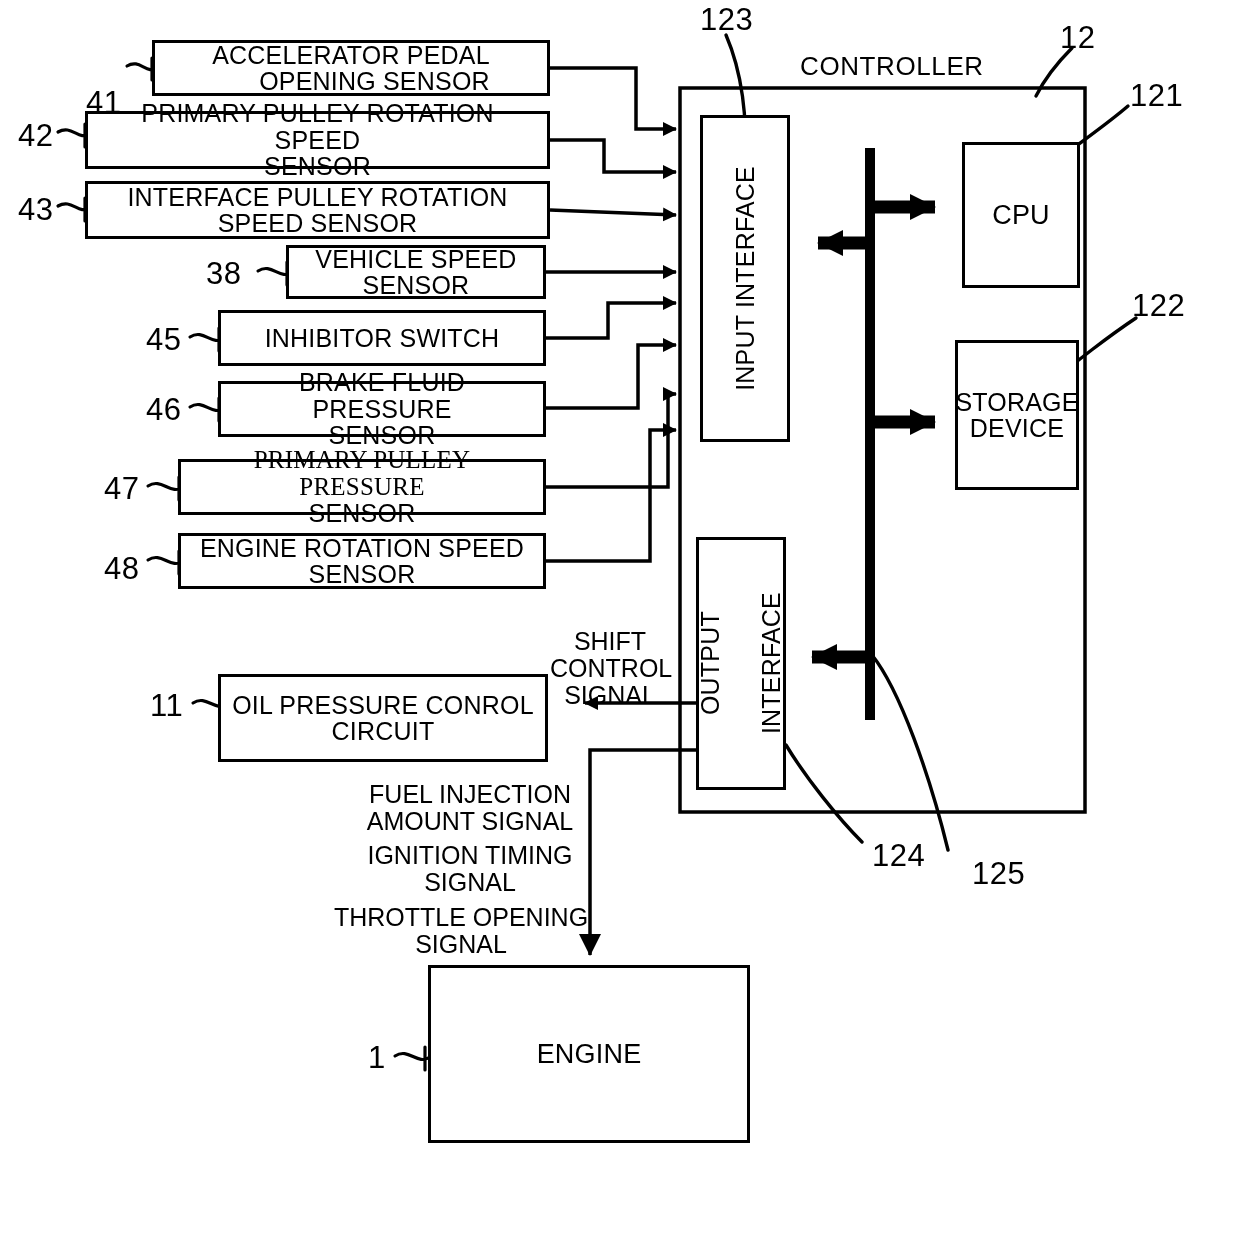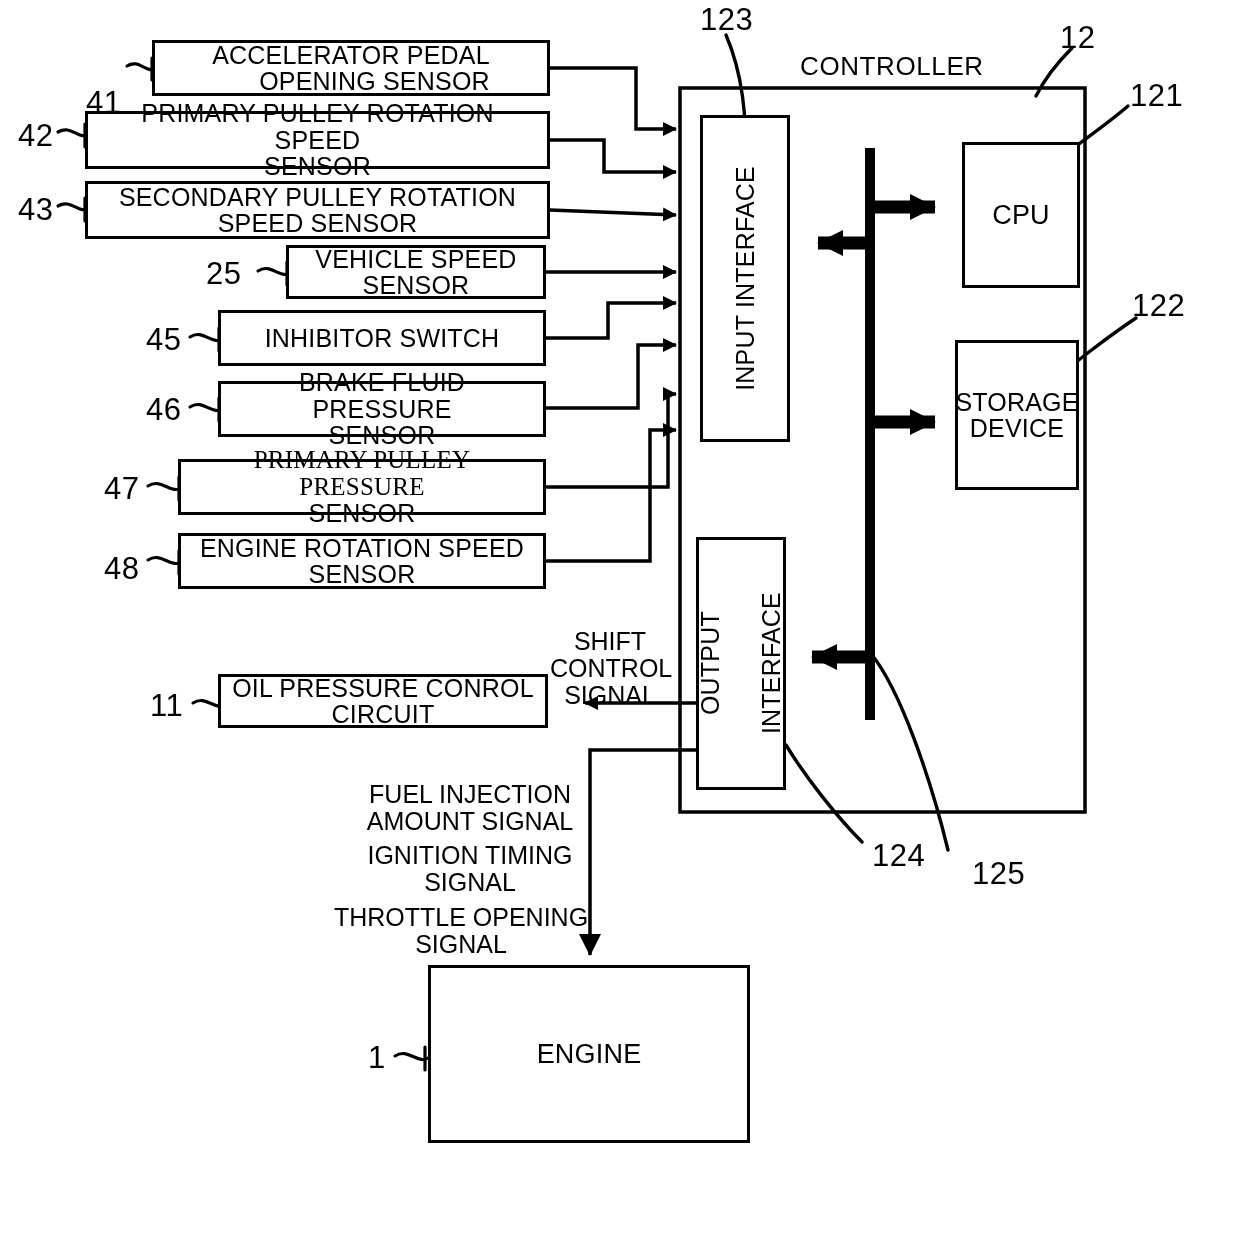--- a/index.html
+++ b/index.html
@@ -158,21 +158,21 @@
 
   <div class="box" style="left:85px; top:111px; width:465px; height:58px; font-size:25px;">
     <span>
         <span style="display: block;">PRIMARY PULLEY ROTATION SPEED</span>
         <span style="display: block;">SENSOR</span>
       </span>
   </div>
 
   <div class="box" style="left:85px; top:181px; width:465px; height:58px; font-size:25px;">
     <span>
-        <span style="display: block;">SECONDARY PULLEY ROTATION</span>
+        <span style="display: block;">INTERFACE PULLEY ROTATION</span>
         <span style="display: block;">SPEED SENSOR</span>
       </span>
   </div>
 
   <div class="box" style="left:286px; top:245px; width:260px; height:54px; font-size:25px;">
     <span>
         <span style="display: block;">VEHICLE SPEED</span>
         <span style="display: block;">SENSOR</span>
       </span>
   </div>
@@ -197,21 +197,21 @@
       </span>
   </div>
 
   <div class="box" style="left:178px; top:533px; width:368px; height:56px; font-size:25px;">
     <span>
         <span style="display: block;">ENGINE ROTATION SPEED</span>
         <span style="display: block;">SENSOR</span>
       </span>
   </div>
 
-  <div class="box" style="left:218px; top:674px; width:330px; height:54px; font-size:25px;">
+  <div class="box" style="left:218px; top:674px; width:330px; height:88px; font-size:25px;">
     <span>
         <span style="display: block;">OIL PRESSURE CONROL</span>
         <span style="display: block;">CIRCUIT</span>
       </span>
   </div>
 
   <div class="box" style="left:428px; top:965px; width:322px; height:178px; font-size:27px;">
     <span>ENGINE</span>
   </div>
 
@@ -240,21 +240,21 @@
 
   <div class="freetext" style="left:350px; top:781px; width:240px;"><span>FUEL INJECTION<br>AMOUNT SIGNAL</span></div>
 
   <div class="freetext" style="left:350px; top:842px; width:240px;"><span>IGNITION TIMING<br>SIGNAL</span></div>
 
   <div class="freetext" style="left:332px; top:904px; width:258px;"><span>THROTTLE OPENING<br>SIGNAL</span></div>
 
   <div class="reflabel" style="left:86px; top:52px;margin-top:33px;"><span>41</span></div>
   <div class="reflabel" style="left:18px; top:118px;"><span>42</span></div>
   <div class="reflabel" style="left:18px; top:192px;"><span>43</span></div>
-  <div class="reflabel" style="left:206px; top:256px;"><span>25</span></div>
+  <div class="reflabel" style="left:206px; top:256px;"><span>38</span></div>
   <div class="reflabel" style="left:146px; top:322px;"><span>45</span></div>
   <div class="reflabel" style="left:146px; top:392px;"><span>46</span></div>
   <div class="reflabel" style="left:104px; top:471px;"><span>47</span></div>
   <div class="reflabel" style="left:104px; top:551px;"><span>48</span></div>
   <div class="reflabel" style="left:150px; top:688px;"><span>11</span></div>
   <div class="reflabel" style="left:368px; top:1040px;"><span>1</span></div>
 
   <div class="reflabel" style="left:700px; top:2px;"><span>123</span></div>
   <div class="reflabel" style="left:1060px; top:20px;"><span>12</span></div>
   <div class="reflabel" style="left:1130px; top:78px;"><span>121</span></div>

